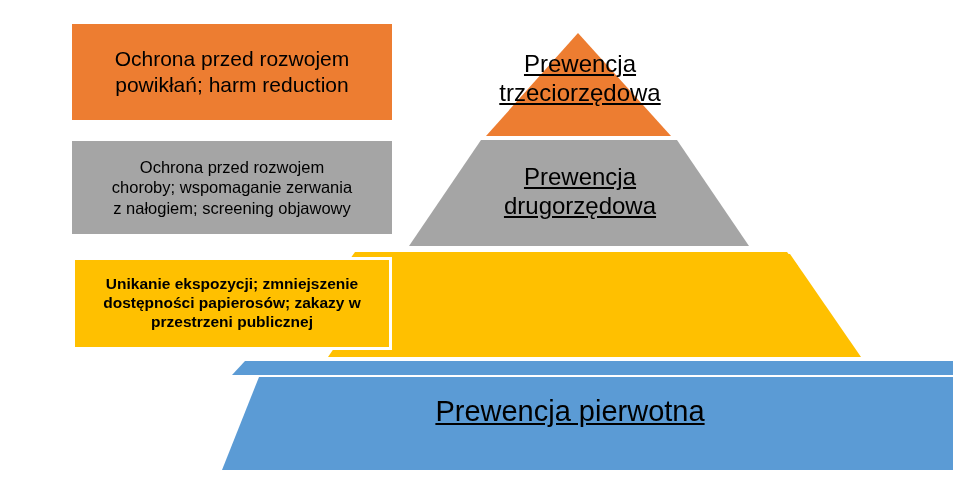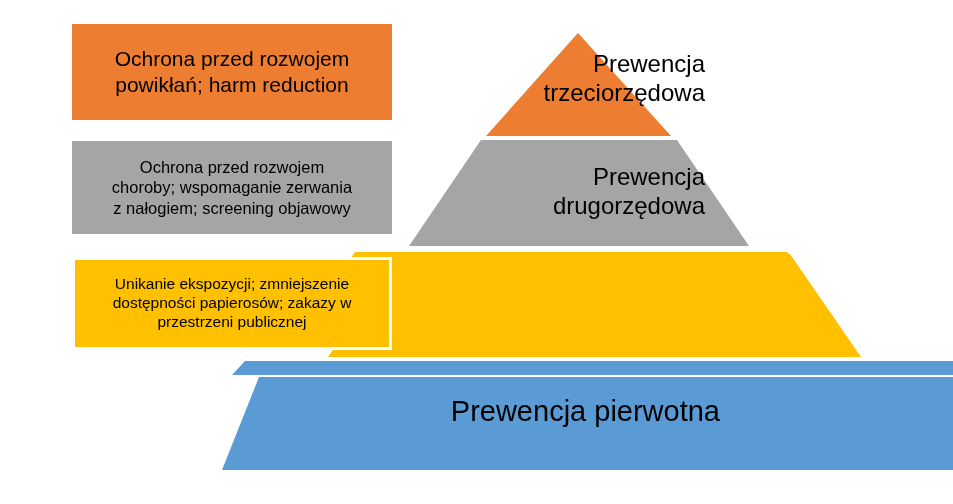--- a/index.html
+++ b/index.html
@@ -38,43 +38,45 @@
   .callout-text {
     display: block;
     width: 100%;
     padding: 0 8px;
     box-sizing: border-box;
     white-space: pre-line;
   }
   .band-label {
     position: absolute;
     color: #000000;
-    text-align: right;
+    text-align: center;
     line-height: 1.2;
     white-space: pre-line;
     z-index: 4;
     pointer-events: none;
+    text-decoration: underline;
   }
 
   
   #callout-tertiary {
     left: 72px;  top: 24px;  width: 320px; height: 96px;
     background: #ED7D31;
     font-size: 21px;
   }
   #callout-secondary {
     left: 72px;  top: 141px; width: 320px; height: 93px;
     background: #A5A5A5;
     font-size: 16.5px;
   }
   #callout-primary {
     left: 72px;  top: 257px; width: 320px; height: 93px;
     background: #FFC000;
     border: 3px solid #FFFFFF;
     font-size: 15.5px;
+    font-weight: bold;
   }
   #callout-primordial {
     left: 72px;  top: 373px; width: 320px; height: 93px;
     background: #5B9BD5;
     border: 3px solid #FFFFFF;
     font-size: 17.5px;
   }
 
   
   #label-tertiary {

